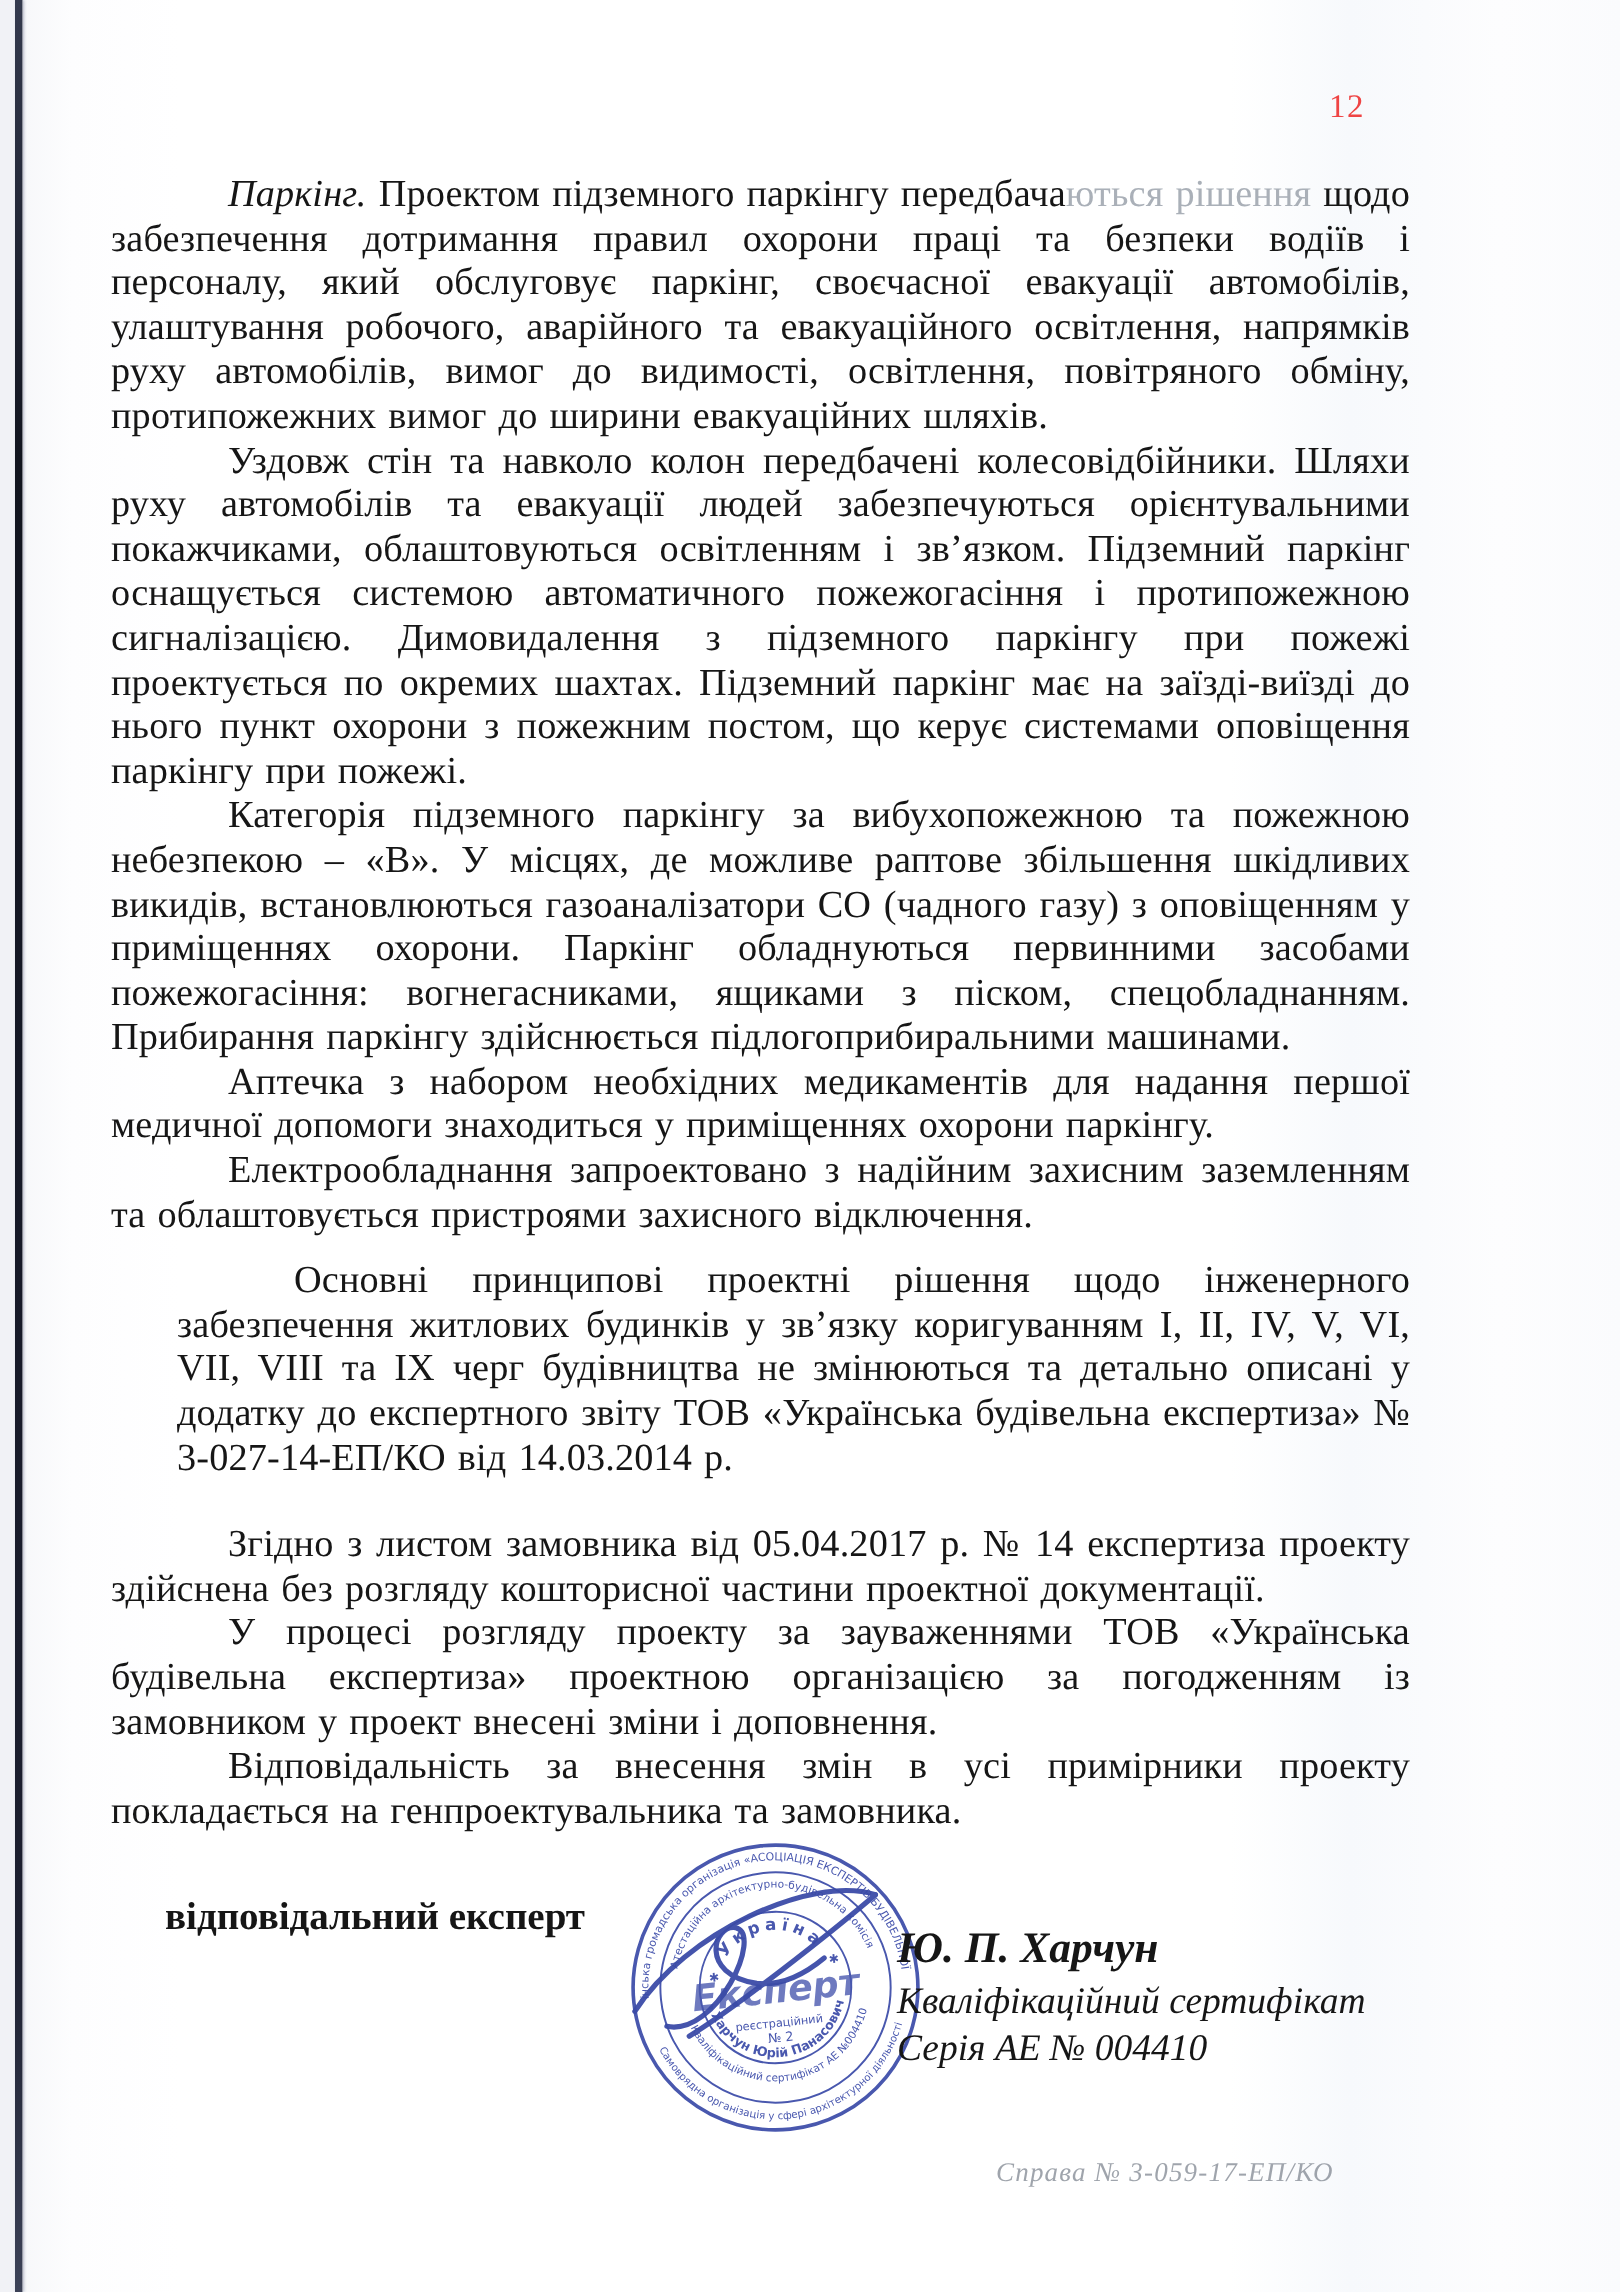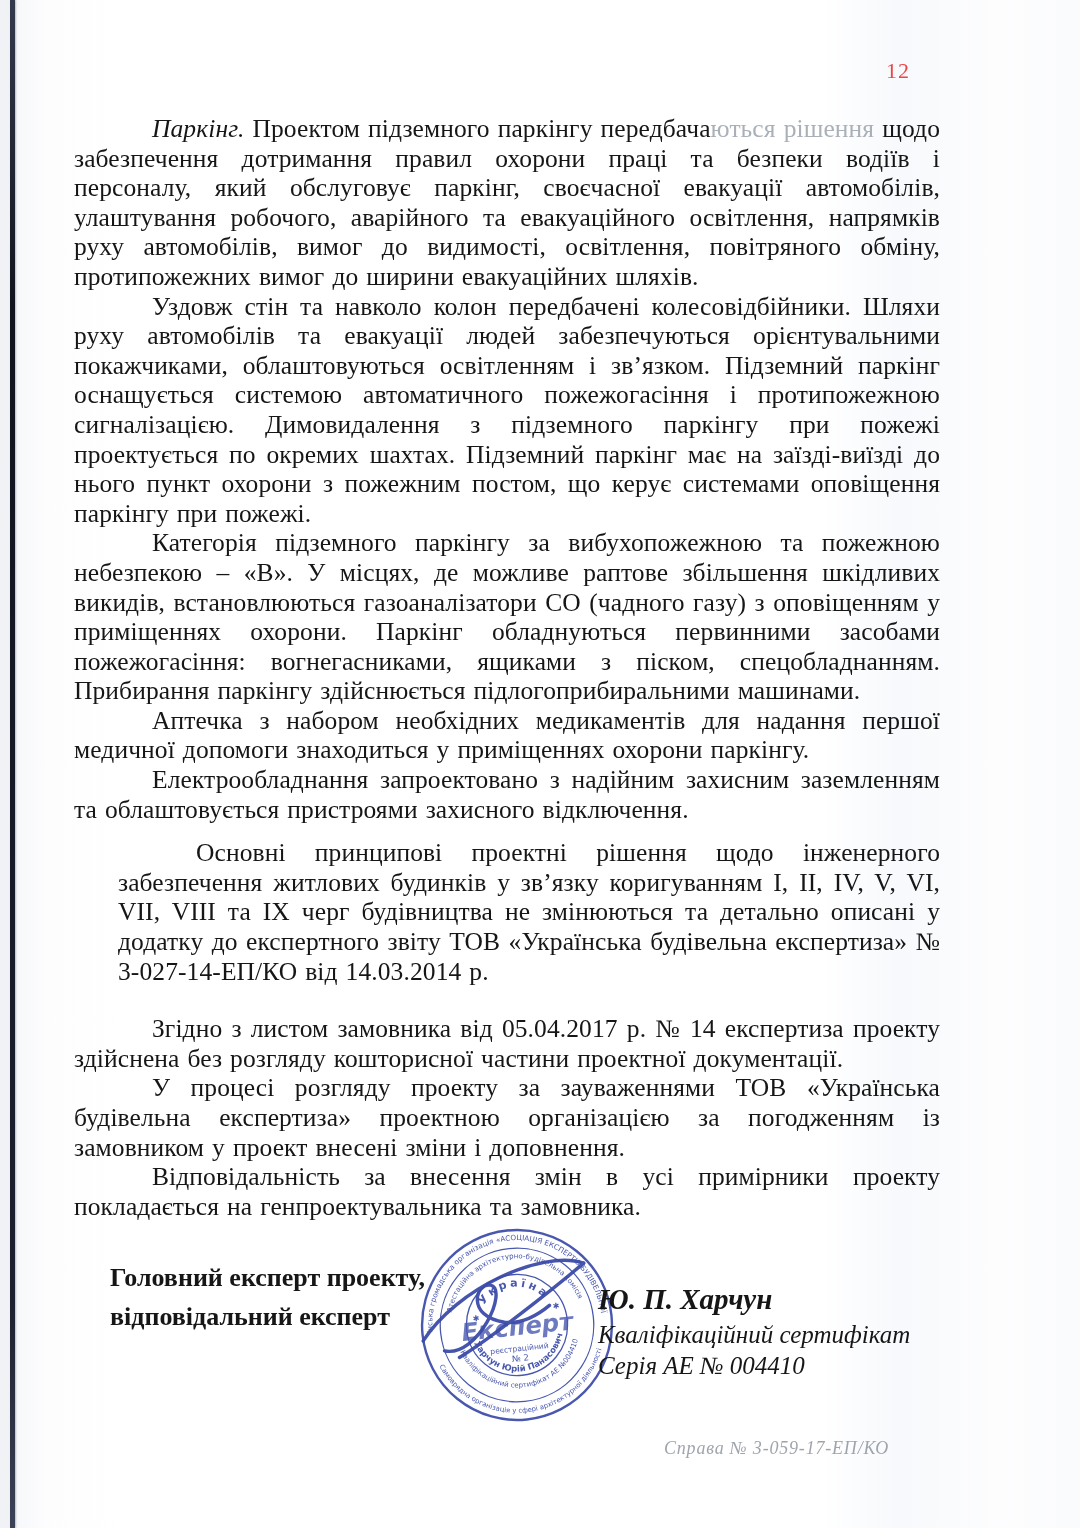--- a/index.html
+++ b/index.html
@@ -46,21 +46,20 @@
   <p class="para">Аптечка з набором необхідних медикаментів для надання першої медичної допомоги знаходиться у приміщеннях охорони паркінгу.</p>
   <p class="para">Електрообладнання запроектовано з надійним захисним заземленням та облаштовується пристроями захисного відключення.</p>
   <p class="para gap-sm">Основні принципові проектні рішення щодо інженерного забезпечення житлових будинків у зв’язку коригуванням I, II, IV, V, VI, VII, VIII та IX черг будівництва не змінюються та детально описані у додатку до експертного звіту ТОВ «Українська будівельна експертиза» № 3-027-14-ЕП/КО від 14.03.2014 р.</p>
   <p class="para gap-lg">Згідно з листом замовника від 05.04.2017 р. № 14 експертиза проекту здійснена без розгляду кошторисної частини проектної документації.</p>
   <p class="para">У процесі розгляду проекту за зауваженнями ТОВ «Українська будівельна експертиза» проектною організацією за погодженням із замовником у проект внесені зміни і доповнення.</p>
   <p class="para">Відповідальність за внесення змін в усі примірники проекту покладається на генпроектувальника та замовника.</p>
 </main>
 
 <section>
   <div class="sign-role">
-    <div>Головний експерт проекту,</div>
     <div>відповідальний експерт</div>
   </div>
 
   <svg class="stamp" viewBox="0 0 200 200">
     <defs>
       <path id="arcOutTop" d="M 16,100 A 84,84 0 0 1 184,100"></path>
       <path id="arcOutBot" d="M 13,100 A 87,87 0 0 0 187,100"></path>
       <path id="arcMidTop" d="M 34,100 A 66,66 0 0 1 166,100"></path>
       <path id="arcMidBot" d="M 38,100 A 62,62 0 0 0 162,100"></path>
       <path id="arcUkr" d="M 62,100 A 38,38 0 0 1 138,100"></path>

